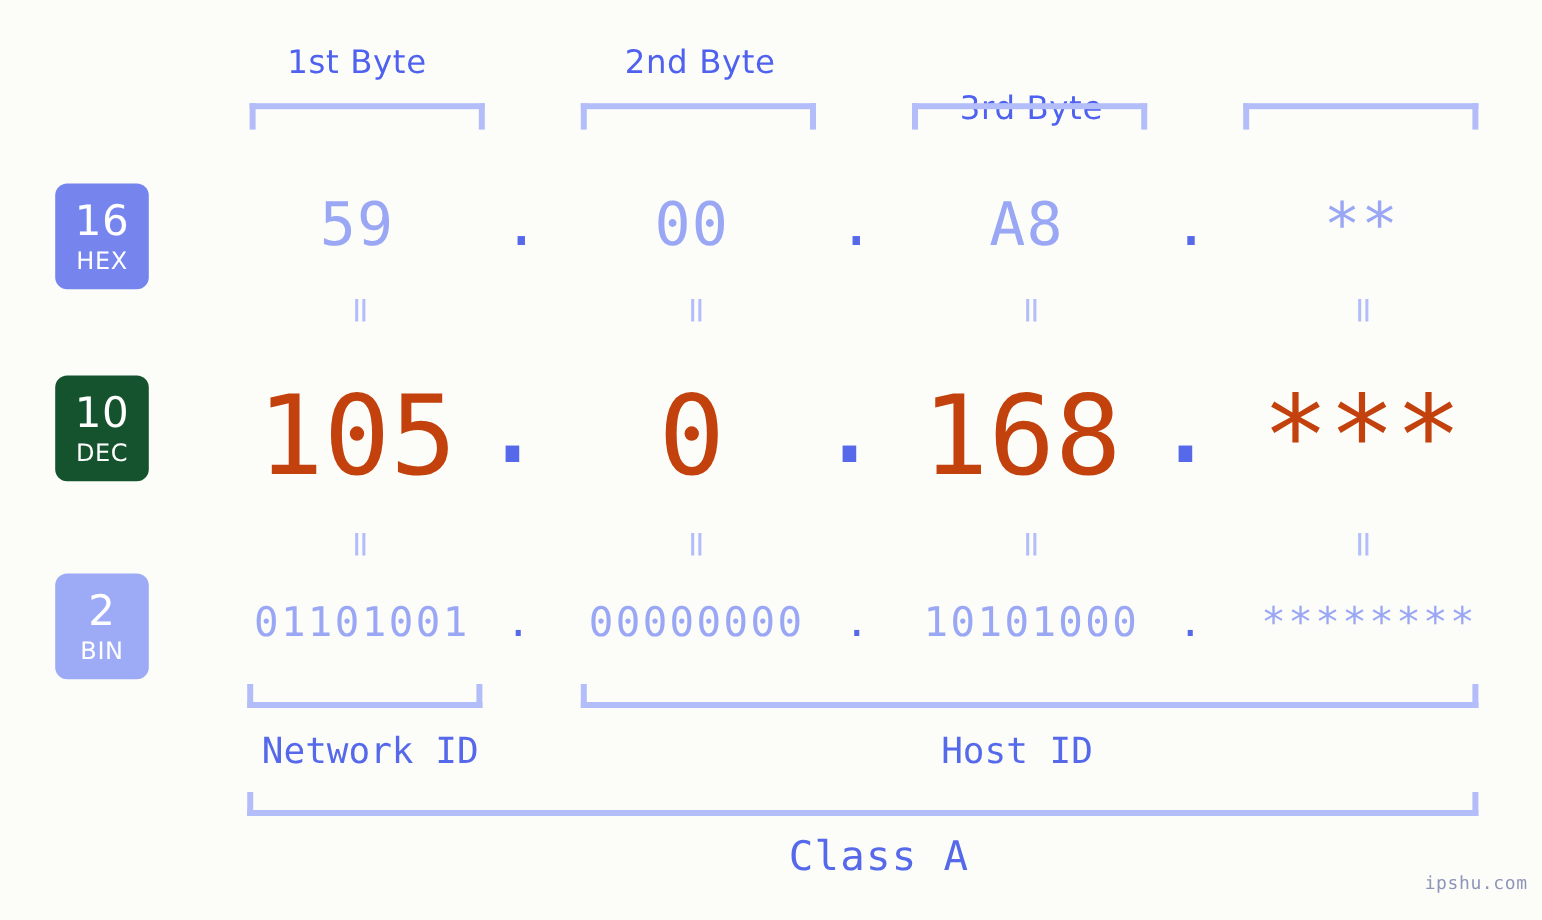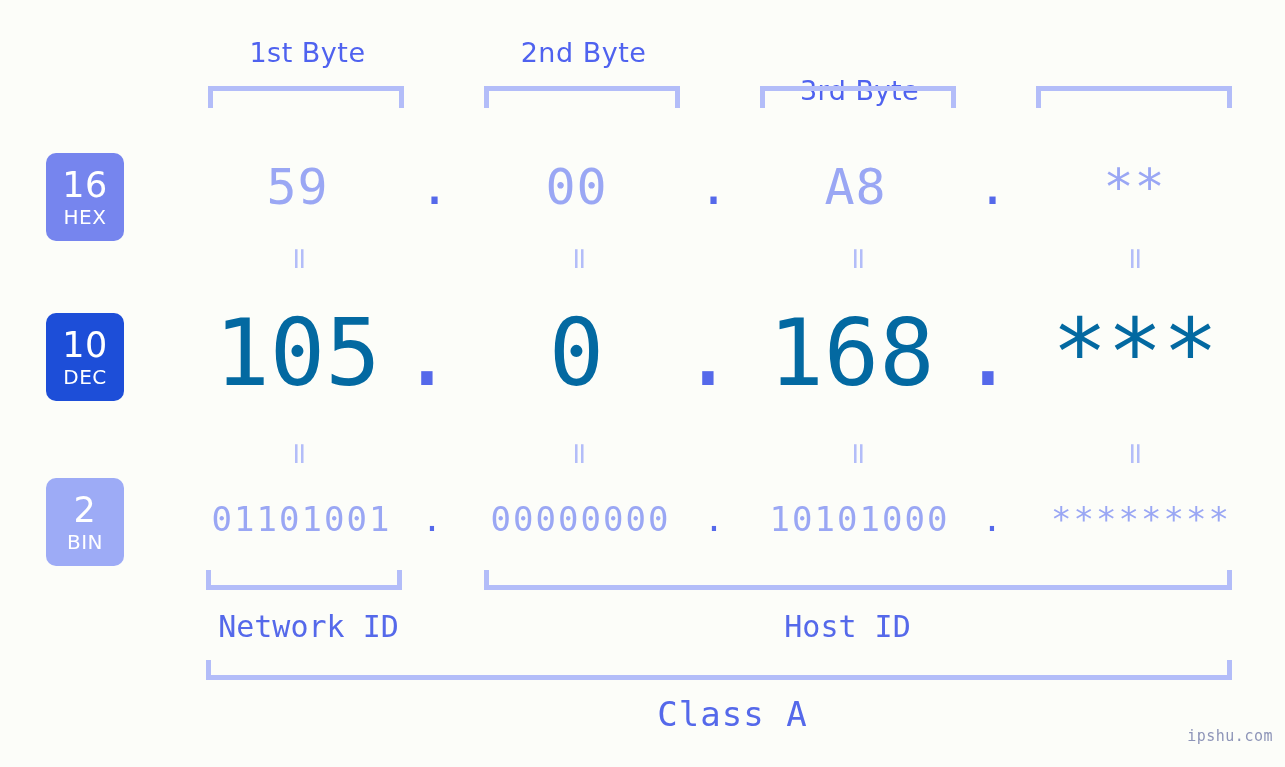--- a/index.html
+++ b/index.html
@@ -66,21 +66,21 @@
     font-weight: 400;
     letter-spacing: 0.5px;
   }
   .badge .nm {
     font-size: 20px;
     font-weight: 400;
     margin-top: 4px;
     letter-spacing: 0.5px;
   }
   #badge-hex { top: 153px; height: 88px; background: #7685ee; }
-  #badge-dec { top: 313px; height: 88px; background: #1d4ed8; align-items: center; }
+  #badge-dec { top: 313px; height: 88px; background: #14532d; align-items: center; }
   #badge-bin { top: 478px; height: 88px; background: #9dabf6; }
 
   
   .val {
     position: absolute;
     text-align: center;
     white-space: pre;
     font-family: "DejaVu Sans Mono", monospace;
   }
 
@@ -94,25 +94,25 @@
   }
   .row-hex .dot {
     top: 152px;
     height: 70px;
     line-height: 70px;
     font-size: 50px;
     color: #5569ea;
   }
 
   .row-dec .val {
-    top: 299px;
+    top: 309px;
     height: 110px;
     line-height: 110px;
     font-size: 92px;
-    color: #0369a1;
+    color: #c2410c;
     letter-spacing: 0px;
   }
   .row-dec .dot {
     top: 299px;
     height: 110px;
     line-height: 110px;
     font-size: 92px;
     color: #5569ea;
   }
 
@@ -184,21 +184,21 @@
     font-size: 15px;
     color: #8e95b8;
     letter-spacing: 0.5px;
   }
 </style>
 </head>
 <body>
 
 <div id="stage">
 
-  <div class="byte-label" style="left:190px; width:235px;">1st Byte</div>
+  <div class="byte-label" style="left:180px; width:235px;">1st Byte</div>
   <div class="byte-label" style="left:466px; width:235px;">2nd Byte</div>
   <div class="byte-label" style="left:742px; width:235px;margin-top:38px;">3rd Byte</div>
 
   <div class="top-bracket" style="left:208px; width:196px;"></div>
   <div class="top-bracket" style="left:484px; width:196px;"></div>
   <div class="top-bracket" style="left:760px; width:196px;"></div>
   <div class="top-bracket" style="left:1036px; width:196px;"></div>
 
   <div class="badge" id="badge-hex">
     <span class="num">16</span>

